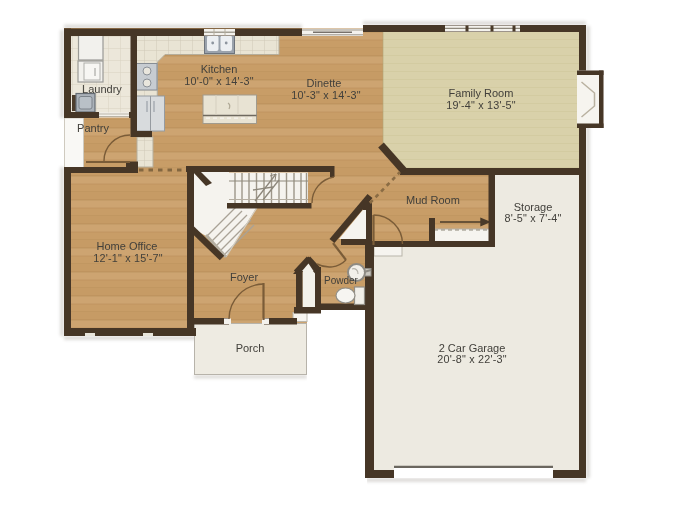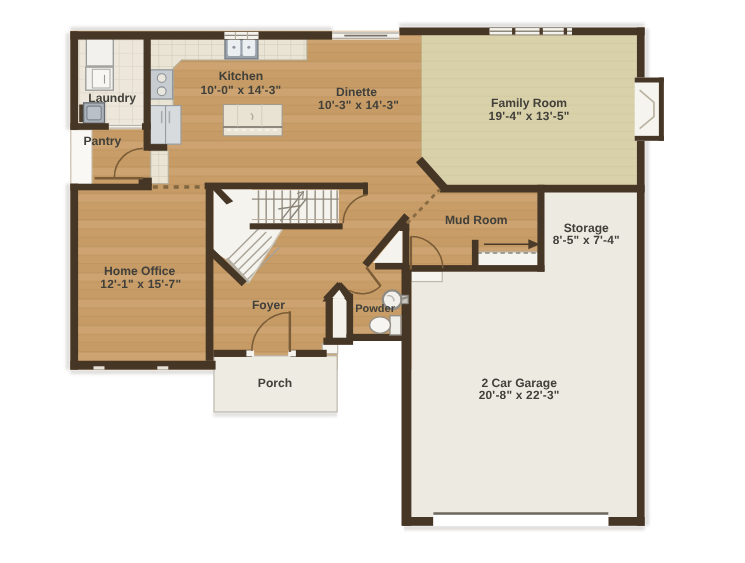--- a/index.html
+++ b/index.html
@@ -1,16 +1,16 @@
 <!DOCTYPE html>
 <html><head>
 <meta charset="utf-8">
 <style>
 html,body{margin:0;padding:0;background:#ffffff;}
-#plan{width:677px;height:512px;position:relative;font-weight:bold;}
+#plan{width:677px;height:512px;position:relative;}
 text{font-family:"Liberation Sans",sans-serif;fill:#42403b;}
 .rn{font-size:11px;}
 .rd{font-size:10.8px;letter-spacing:0.2px;}
 </style>
 </head>
 <body>
 <div id="plan">
 <svg width="677" height="512" viewBox="0 0 677 512">
 <defs>
 

